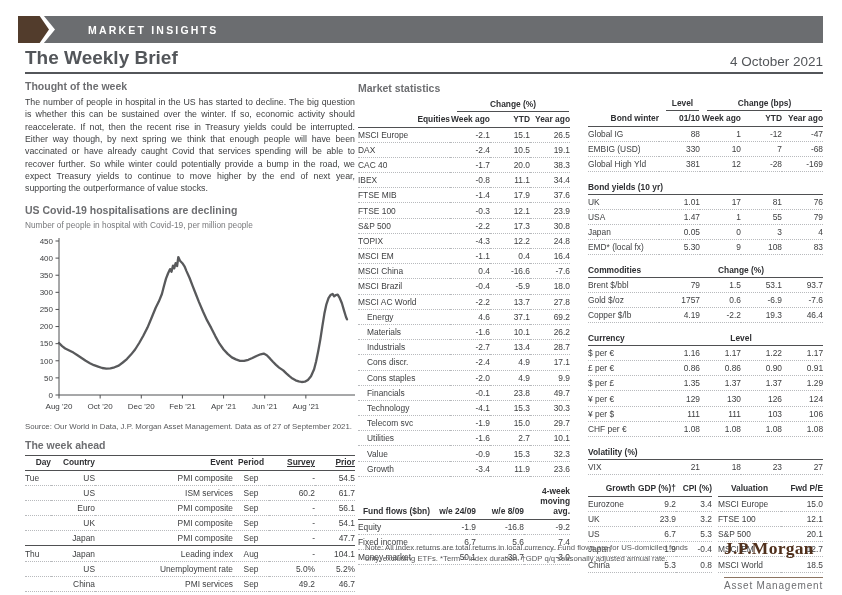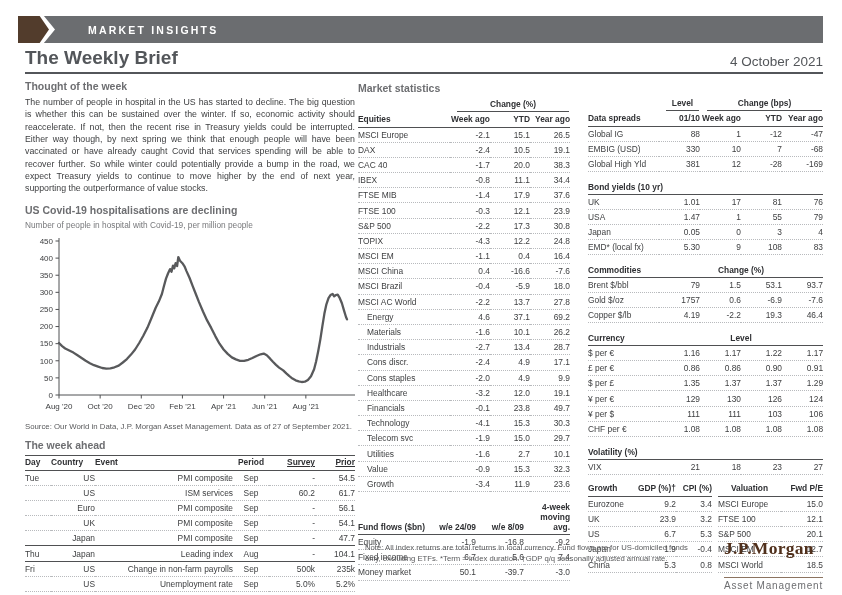--- a/index.html
+++ b/index.html
@@ -27,21 +27,21 @@
   .thought-body{margin:0 0 9px 0;font-size:8.8px;line-height:1.4;text-align:justify;color:var(--text,#3f4042);}
   .chart-sub{font-size:8.3px;color:#77787b;margin:1px 0 3px 0;}
   .chart-src{font-size:7.8px;color:var(--muted,#58595b);margin:1px 0 8px 0;}
   svg text.tick{font-size:8px;fill:var(--text,#3f4042);font-family:"Liberation Sans","DejaVu Sans",sans-serif;}
   
   table.t{border-collapse:collapse;width:100%;table-layout:fixed;}
   table.t td{padding:2.1px 0;border-bottom:1px dotted var(--dotted,#b8babd);font-size:8.4px;
         overflow:hidden;white-space:nowrap;}
   table.t th{font-size:8.4px;font-weight:700;color:#2f3033;}
   table.t td:not(:first-child),table.t th.num{text-align:right;}
-  tr.col-header th{border-bottom:1px solid var(--line,#4f5052);padding:1.5px 0 2.5px;text-align:left;vertical-align:bottom;}
+  tr.col-header th{border-bottom:1px solid var(--line,#4f5052);padding:1.5px 0 2.5px;text-align:right;vertical-align:bottom;}
   tr.col-header th.num{text-align:right;}
   .hline{border-bottom:1px solid var(--line,#4f5052);padding-bottom:1.5px;font-size:8.4px;font-weight:700;
         text-align:center;margin-left:6px;}
   tr.sec-header th{border-bottom:1px solid var(--line,#4f5052);padding:2.5px 0 2px;text-align:left;}
   tr.sec-header th.center{text-align:center;font-weight:700;}
   tr.sub td:first-child{padding-left:9px;}
   tr.group td{border-top:1px solid var(--line,#4f5052);}
   
   table.week td:nth-child(4),table.week th:nth-child(4){text-align:center;}
   table.week td:nth-child(5),table.week td:nth-child(6){text-align:right;}
@@ -189,28 +189,20 @@
             <td>47.7</td>
           </tr>
           <tr class="group">
             <td>Thu</td>
             <td>Japan</td>
             <td>Leading index</td>
             <td>Aug</td>
             <td>-</td>
             <td>104.1</td>
           </tr>
-          <tr class="group">
-            <td>Fri</td>
-            <td>US</td>
-            <td>Change in non-farm payrolls</td>
-            <td>Sep</td>
-            <td>500k</td>
-            <td>235k</td>
-          </tr>
           <tr>
             <td></td>
             <td>US</td>
             <td>Unemployment rate</td>
             <td>Sep</td>
             <td>5.0%</td>
             <td>5.2%</td>
           </tr>
           <tr>
             <td></td>
@@ -344,26 +336,20 @@
             <td>4.9</td>
             <td>17.1</td>
           </tr>
           <tr class="sub">
             <td>Cons staples</td>
             <td>-2.0</td>
             <td>4.9</td>
             <td>9.9</td>
           </tr>
           <tr class="sub">
-            <td>Healthcare</td>
-            <td>-3.2</td>
-            <td>12.0</td>
-            <td>19.1</td>
-          </tr>
-          <tr class="sub">
             <td>Financials</td>
             <td>-0.1</td>
             <td>23.8</td>
             <td>49.7</td>
           </tr>
           <tr class="sub">
             <td>Technology</td>
             <td>-4.1</td>
             <td>15.3</td>
             <td>30.3</td>
@@ -446,21 +432,21 @@
         <tr>
           <th></th>
           <th>
               <div class="hline">Level</div>
             </th>
           <th colspan="3">
               <div class="hline">Change (bps)</div>
             </th>
         </tr>
         <tr class="col-header">
-          <th>Data spreads</th>
+          <th>Bond winter</th>
           <th class="num">01/10</th>
           <th class="num">Week ago</th>
           <th class="num">YTD</th>
           <th class="num">Year ago</th>
         </tr>
       </thead>
       <tbody>
           <tr>
             <td>Global IG</td>
             <td>88</td>

